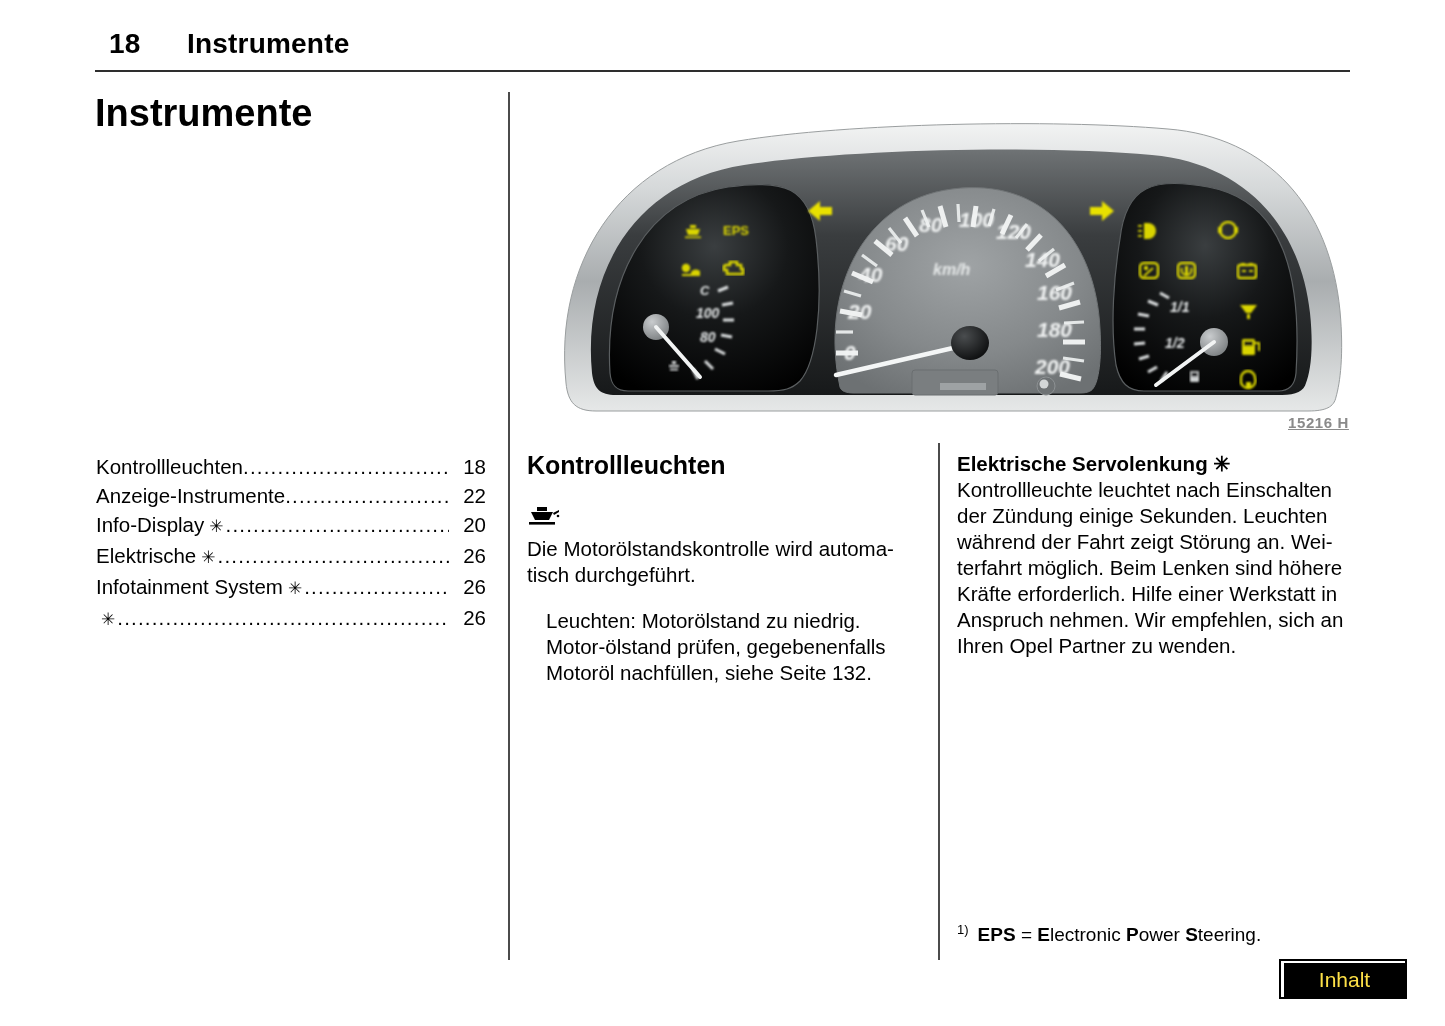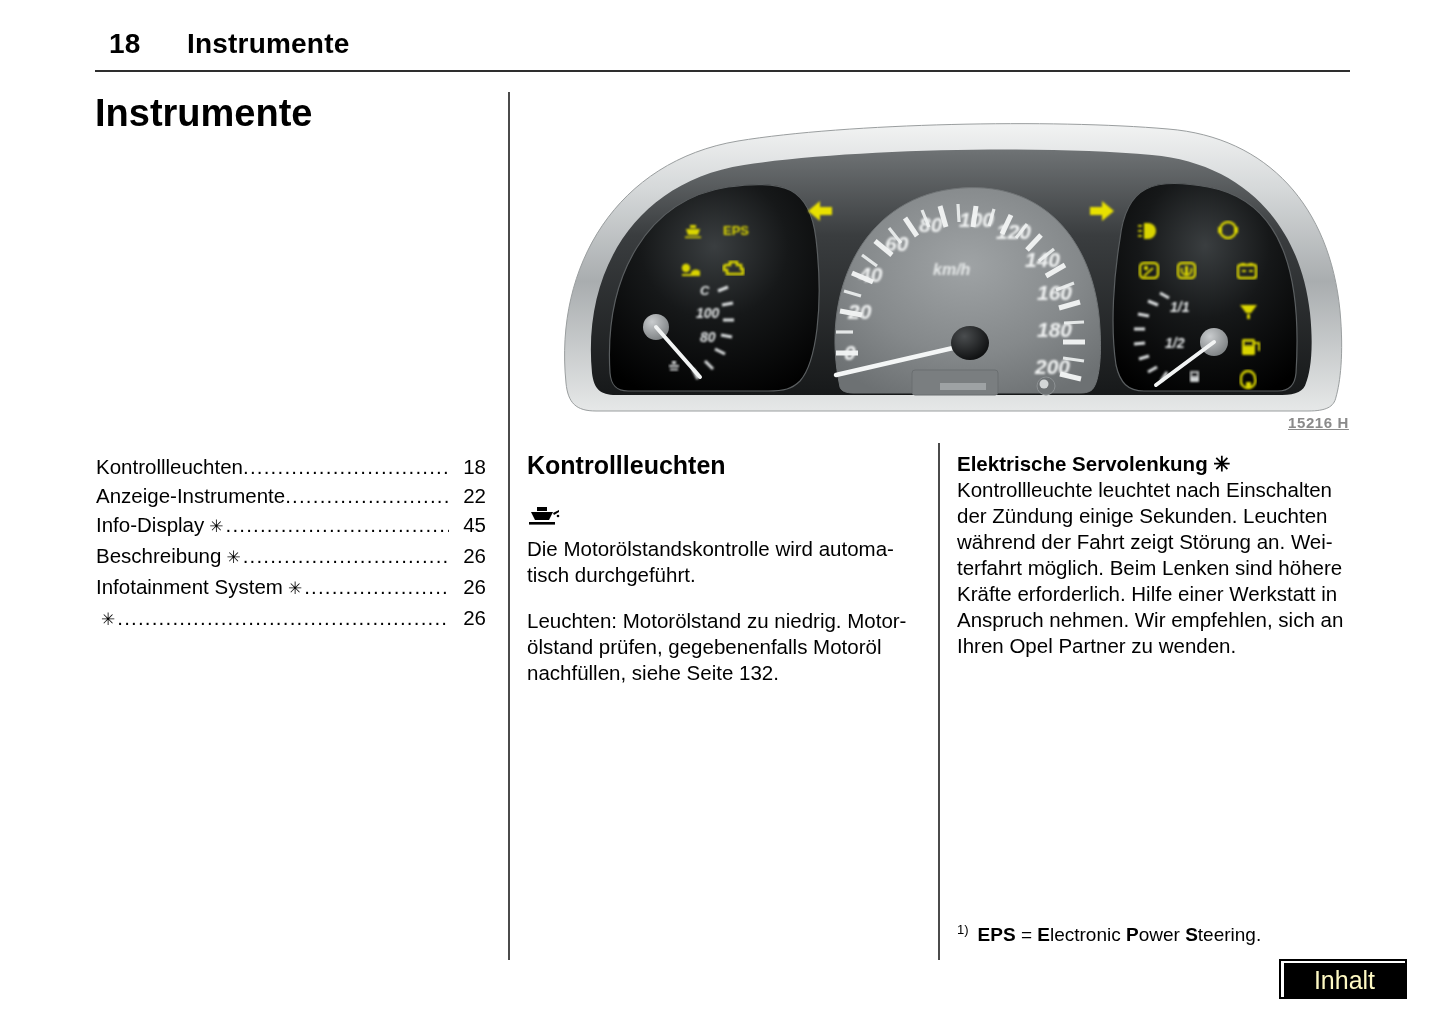--- a/index.html
+++ b/index.html
@@ -113,21 +113,21 @@
     font-weight: bold;
     line-height: 30px;
   }
   h3.sub {
     margin: 0;
     font-size: 20.5px;
     font-weight: bold;
     line-height: 27px;
   }
   p.body { margin: 0; }
-  p.gap { margin-top: 20px; }
+  p.gap { margin-top: 20px; margin-left: 19px; }
   .oil-icon-line { margin-top: 26px; height: 30px; }
   .sup { font-size: 13px; vertical-align: super; }
 
   
   .footnote {
     position: absolute;
     left: 957px;
     top: 922px;
     font-size: 19px;
     white-space: nowrap;
@@ -139,22 +139,22 @@
   .inhalt-btn {
     position: absolute;
     left: 1281px;
     top: 961px;
     width: 124px;
     height: 36px;
     background: #000000;
     border-left: 3px solid #ffffff;
     border-top: 2px solid #ffffff;
     box-sizing: border-box;
-    color: #fef9c3;
-    font-size: 25px;
+    color: #fde047;
+    font-size: 21px;
     display: flex;
     align-items: center;
     justify-content: center;
     outline: 2px solid #000;
   }
 
   
   .figure {
     position: absolute;
     left: 548px;
@@ -194,24 +194,24 @@
     </div>
     <div class="toc-row">
       <span class="toc-label">Anzeige-Instrumente</span>
       <span class="toc-leader">..........................................................................................</span>
       <span class="toc-page">22</span>
     </div>
     <div class="toc-row">
       <span class="toc-label">Info-Display</span>
       <span class="toc-star">✳</span>
       <span class="toc-leader">..........................................................................................</span>
-      <span class="toc-page">45</span>
-    </div>
-    <div class="toc-row">
-      <span class="toc-label">Beschreibung</span>
+      <span class="toc-page">20</span>
+    </div>
+    <div class="toc-row">
+      <span class="toc-label">Elektrische</span>
       <span class="toc-star">✳</span>
       <span class="toc-leader">..........................................................................................</span>
       <span class="toc-page">26</span>
     </div>
     <div class="toc-row">
       <span class="toc-label">Infotainment System</span>
       <span class="toc-star">✳</span>
       <span class="toc-leader">..........................................................................................</span>
       <span class="toc-page">26</span>
     </div>

